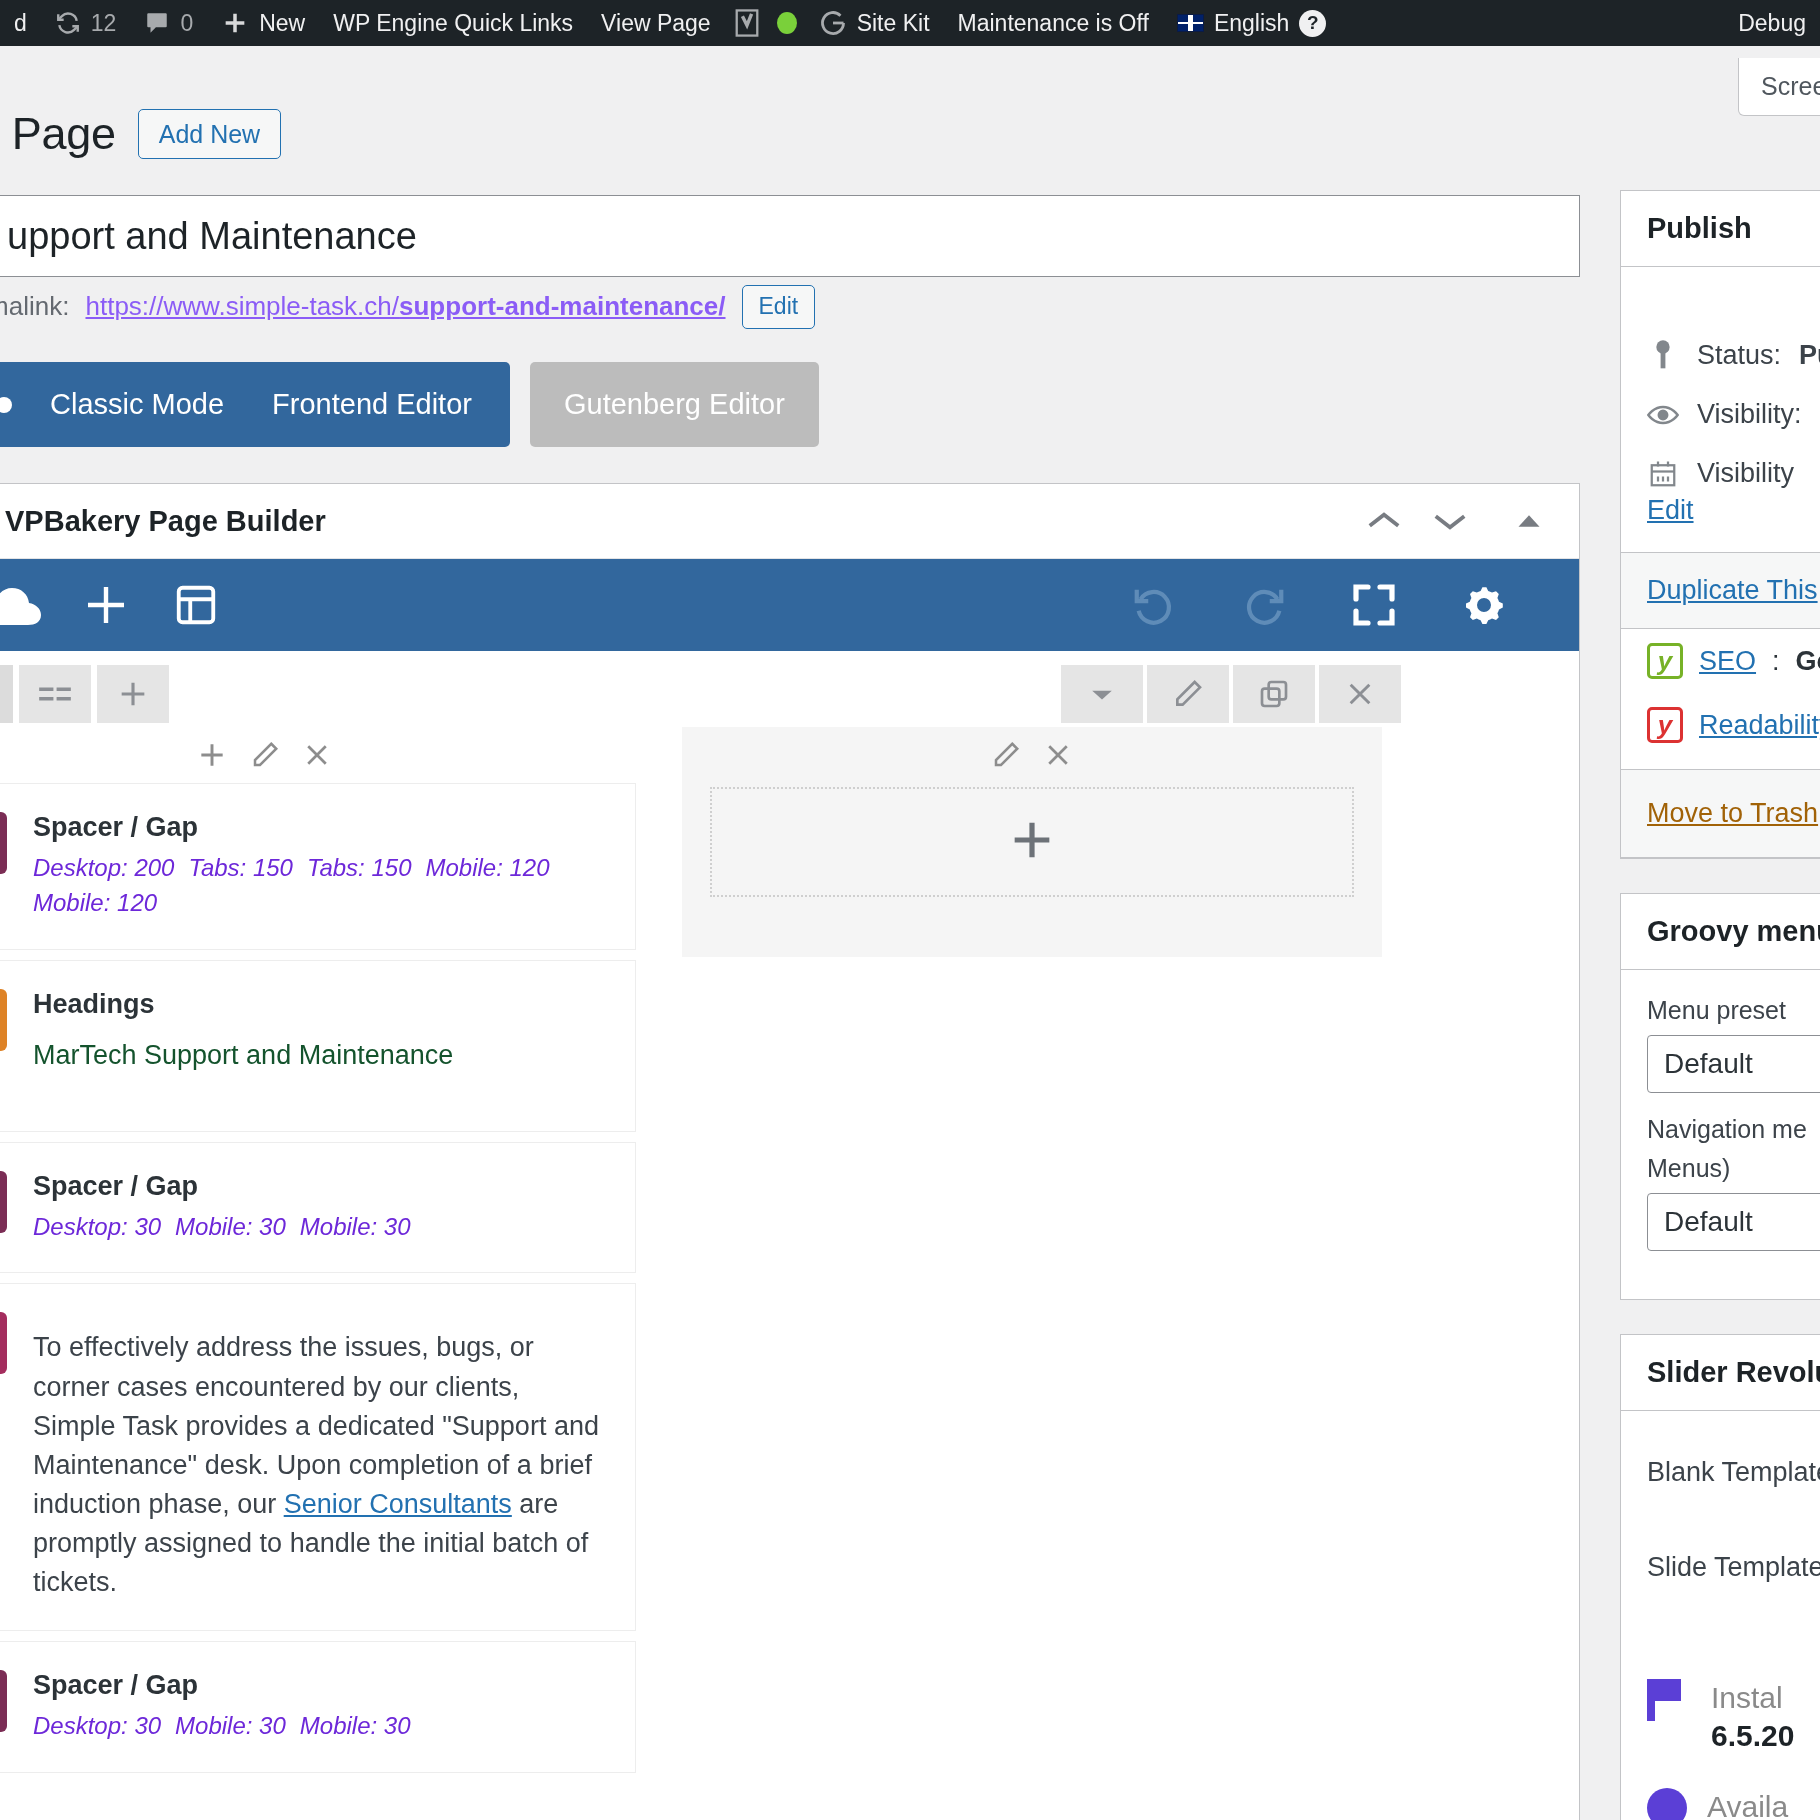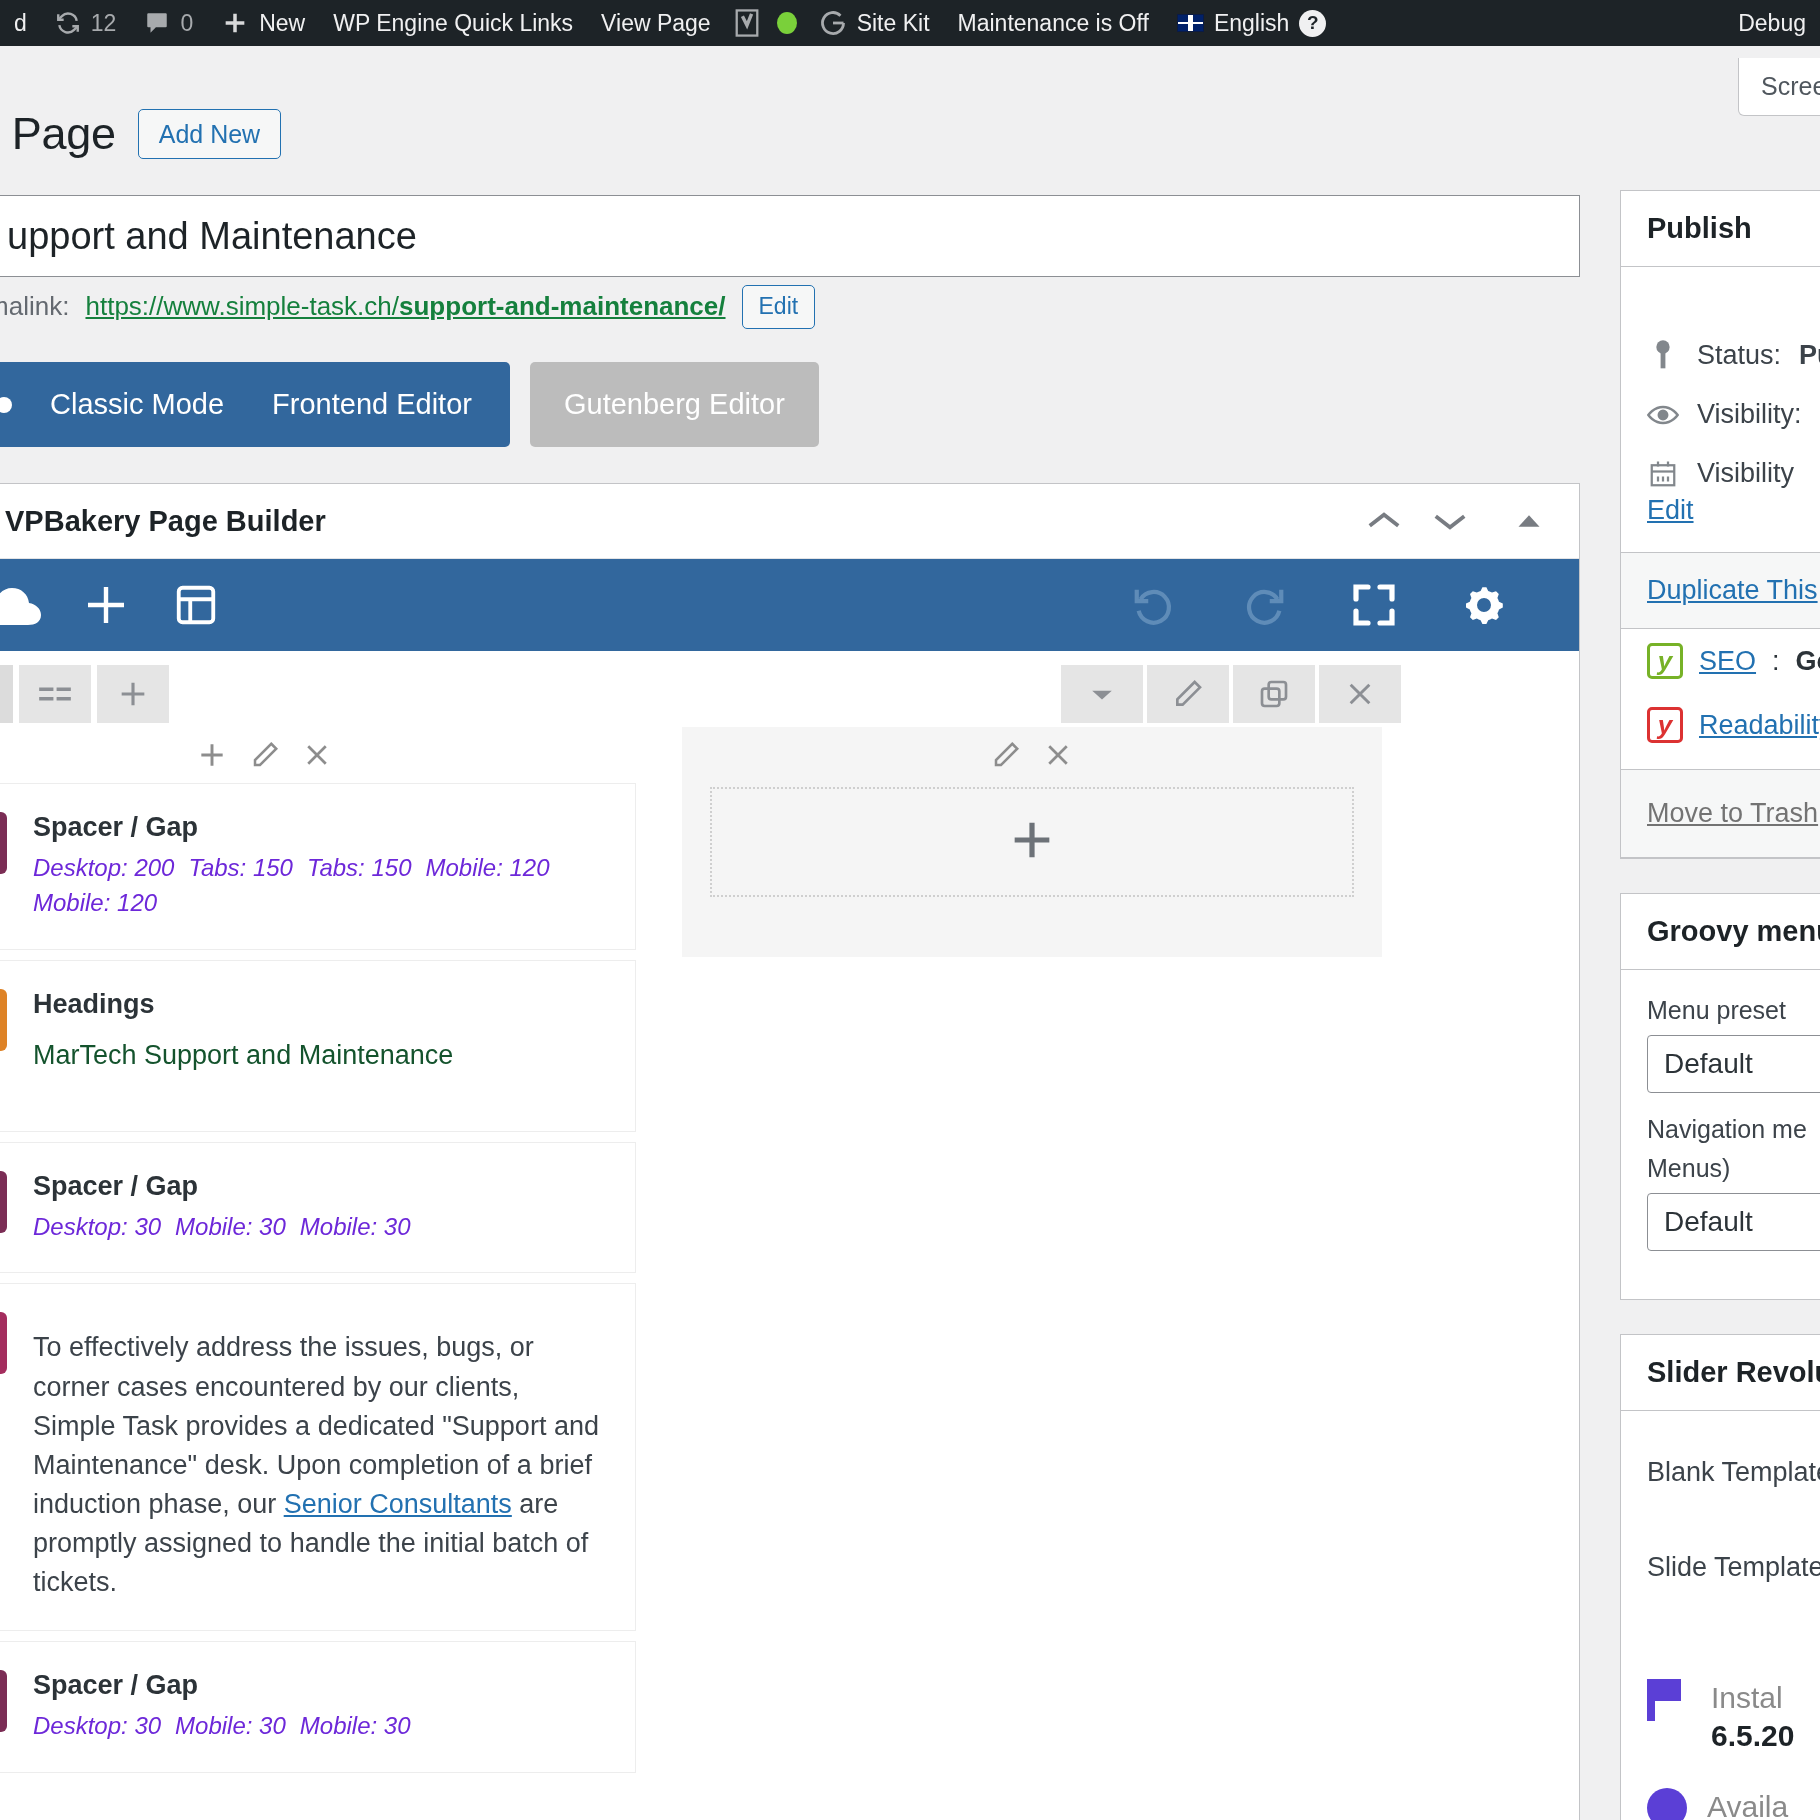--- a/index.html
+++ b/index.html
@@ -85,21 +85,21 @@
     font-size: 38px; color: #1d2327; background: transparent;
   }
 
   
   #permalink-row {
     position: absolute; top: 285px; left: 0; width: 1580px;
     display: flex; align-items: center; gap: 16px;
     font-size: 26px; color: #646970;
   }
   #permalink-label { margin-left: -36px; }
-  #permalink-link { color: #15803d; text-decoration: underline; white-space: nowrap; }
+  #permalink-link { color: #8b5cf6; text-decoration: underline; white-space: nowrap; }
   #permalink-link .slug { font-weight: bold; }
   #edit-slug-btn {
     font-size: 23px; color: #2271b1; background: #f6f7f7;
     border: 1px solid #2271b1; border-radius: 5px;
     padding: 7px 16px; cursor: pointer; line-height: 1.2;
   }
 
   
   #mode-switch {
     position: absolute; top: 362px; left: -40px;
@@ -242,21 +242,21 @@
     font-size: 29px; font-weight: bold; color: #1d2327; white-space: nowrap;
   }
   .pb-body { padding: 26px; }
   .misc-row {
     display: flex; align-items: center; gap: 18px;
     font-size: 27px; color: #3c434a; margin-bottom: 28px; white-space: nowrap;
   }
   .misc-row b { font-weight: bold; }
   .misc-ico { width: 32px; flex: none; display: flex; align-items: center; justify-content: center; }
   .lnk { color: #2271b1; text-decoration: underline; cursor: pointer; }
-  .lnk-red { color: #737373; text-decoration: underline; cursor: pointer; font-size: 27px; }
+  .lnk-red { color: #a16207; text-decoration: underline; cursor: pointer; font-size: 27px; }
   .sep-strip {
     background: #f6f7f7; border-top: 1px solid #c3c4c7; border-bottom: 1px solid #c3c4c7;
     padding: 22px 26px; font-size: 27px; white-space: nowrap;
   }
   .yoast-row {
     display: flex; align-items: center; gap: 16px;
     padding: 14px 26px; font-size: 27px; white-space: nowrap; color: #2c3338;
   }
   .yico {
     width: 36px; height: 36px; border: 3px solid #77b227; border-radius: 5px; flex: none;

